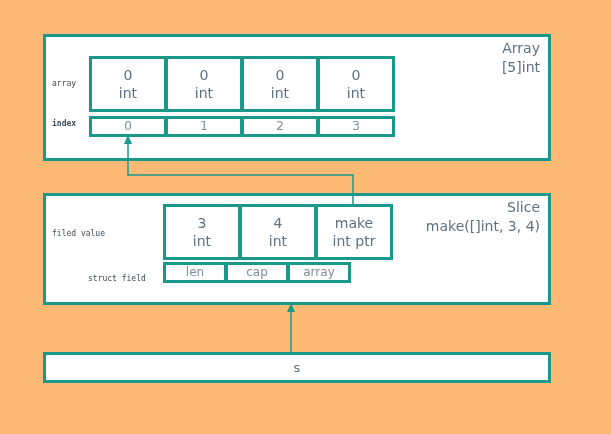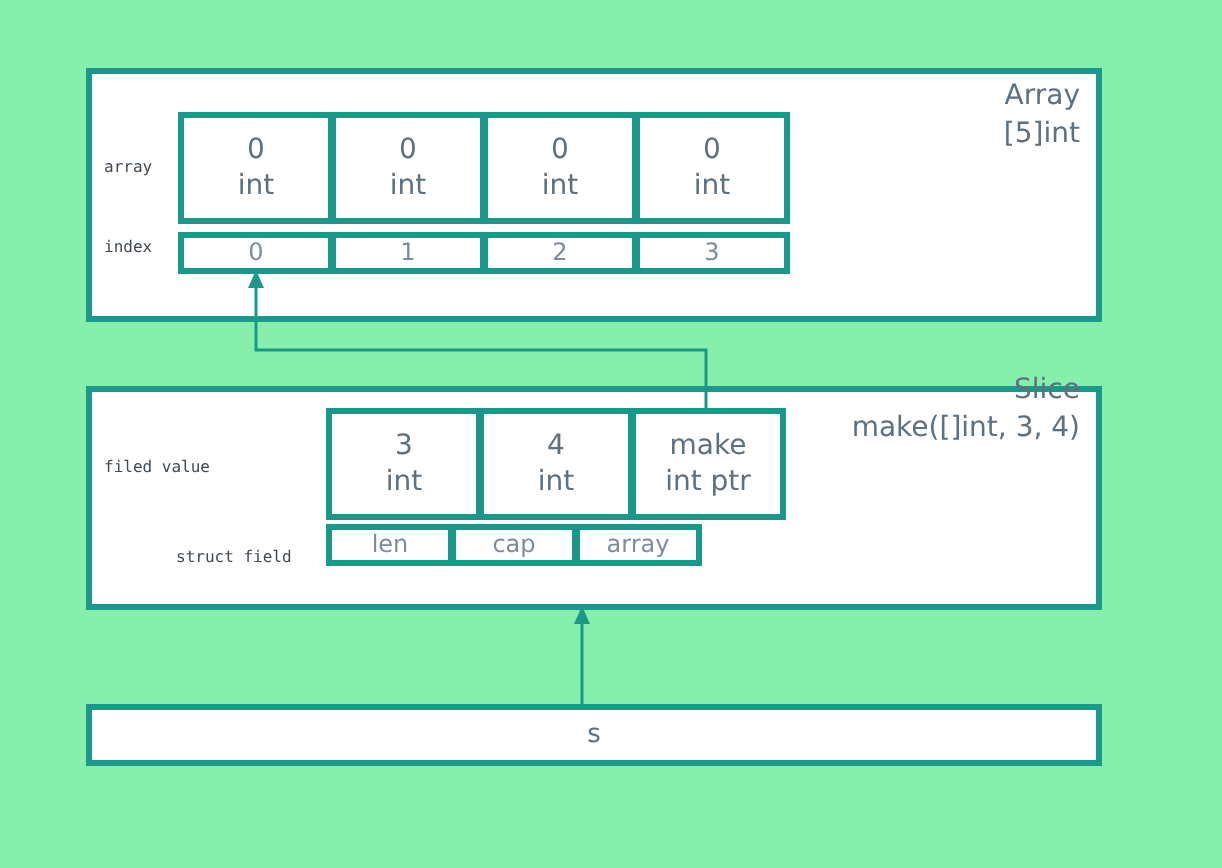--- a/index.html
+++ b/index.html
@@ -1,18 +1,18 @@
 <!DOCTYPE html>
 <html><head>
 <meta charset="utf-8">
 <style>
   html,body { margin:0; padding:0; }
   .canvas {
     position:relative; width:611px; height:434px;
-    background:#86efac; overflow:hidden;
+    background:#fdba74; overflow:hidden;
     font-family:"DejaVu Sans", sans-serif;
   }
   .outer-box {
     position:absolute; background:#ffffff;
     border:3px solid #1a998b; box-sizing:border-box;
   }
   .box-title {
     position:absolute; text-align:right;
     color:#5d7180; font-size:14px; line-height:19px;
   }
@@ -69,32 +69,32 @@
     <div class="cell">
       <div>0</div>
       <div>int</div>
     </div>
     <div class="cell">
       <div>0</div>
       <div>int</div>
     </div>
   </div>
 
-  <div class="row-label" style="left:52px; top:119px;">index</div>
+  <div class="row-label" style="left:52px; top:119px;font-weight:bold;">index</div>
 
   <div class="idx-row" style="left:89px; top:116px; width:306px; height:21px;">
     <div class="idx-cell">0</div>
     <div class="idx-cell">1</div>
     <div class="idx-cell">2</div>
     <div class="idx-cell">3</div>
   </div>
 
   <div class="outer-box" style="left:43px; top:193px; width:508px; height:112px;"></div>
 
-  <div class="box-title" style="left:380px; top:186px; width:160px;">
+  <div class="box-title" style="left:380px; top:198px; width:160px;">
     <div>Slice</div>
     <div>make([]int, 3, 4)</div>
   </div>
 
   <div class="row-label" style="left:52px; top:229px;">filed value</div>
 
   <div class="cells" style="left:163px; top:204px; width:230px; height:56px;">
     <div class="cell">
       <div>3</div>
       <div>int</div>

